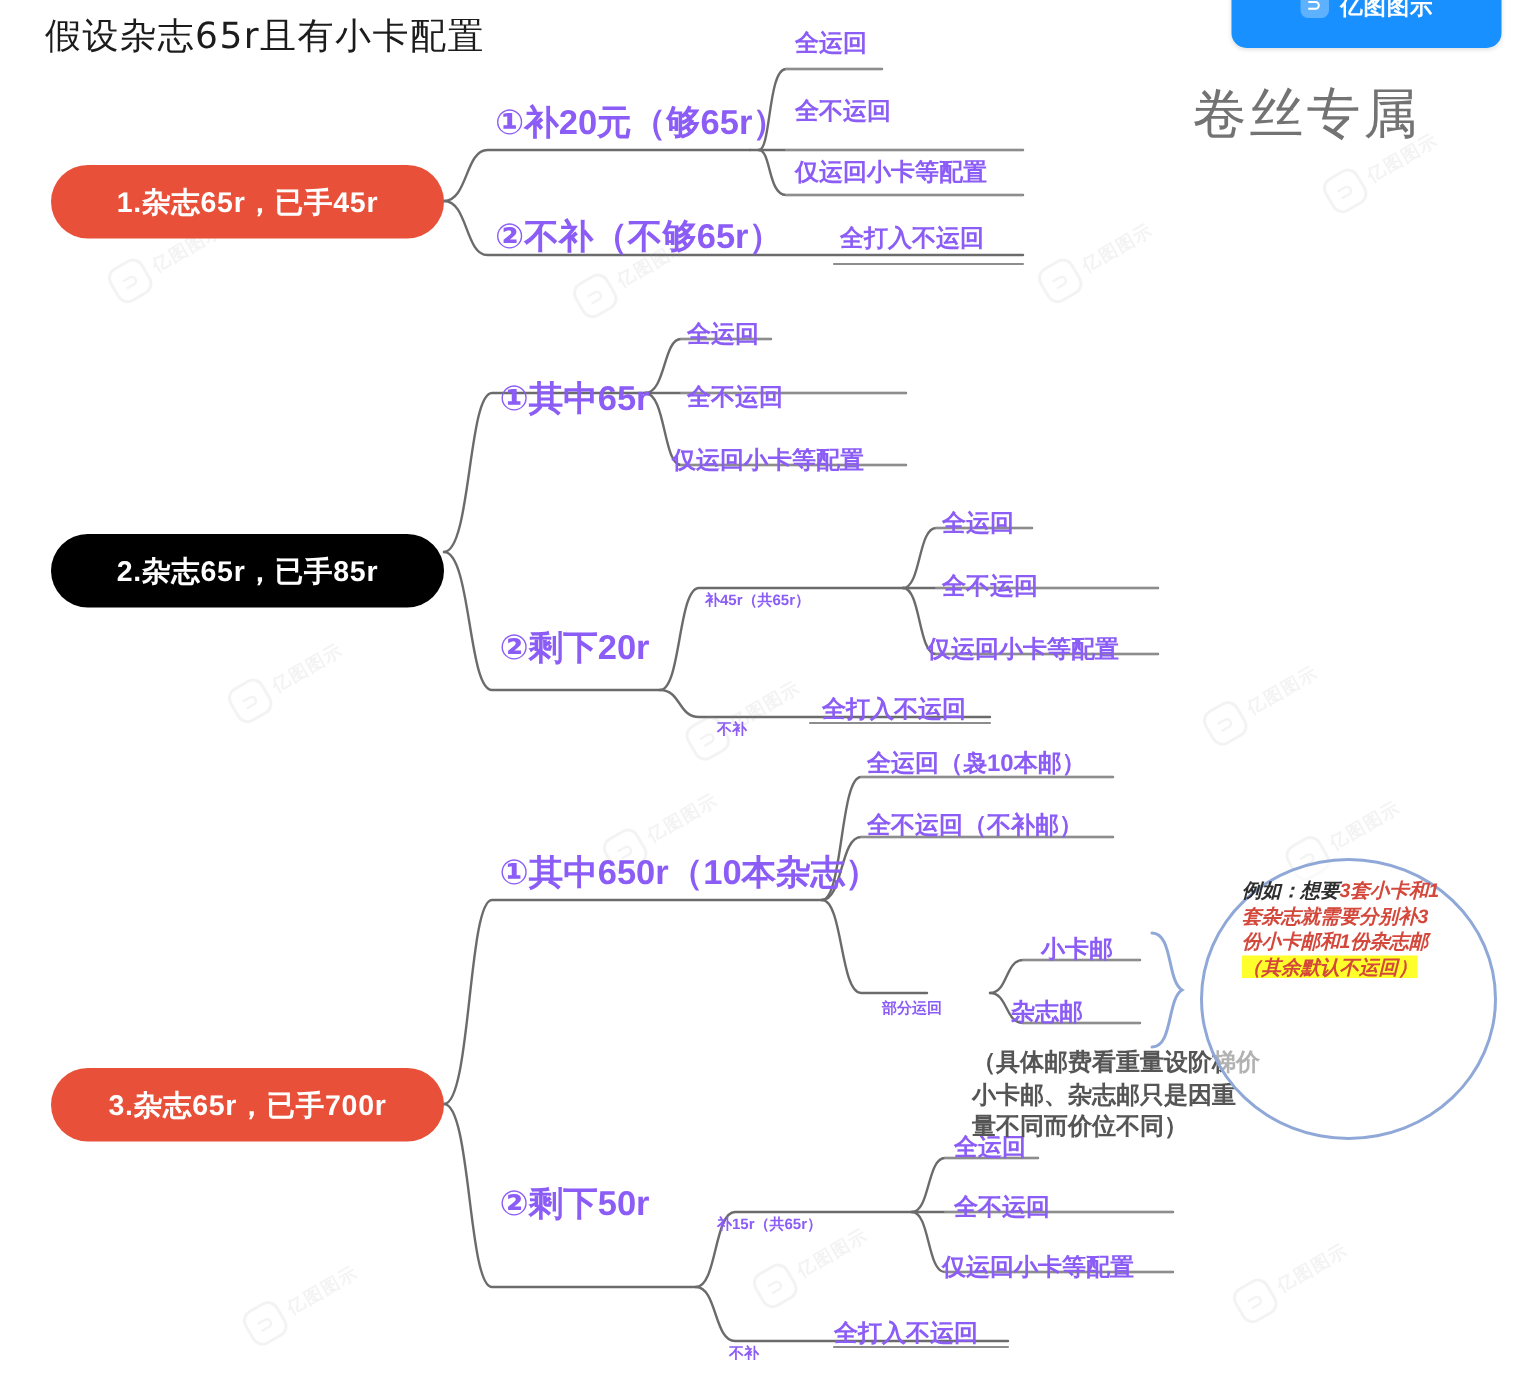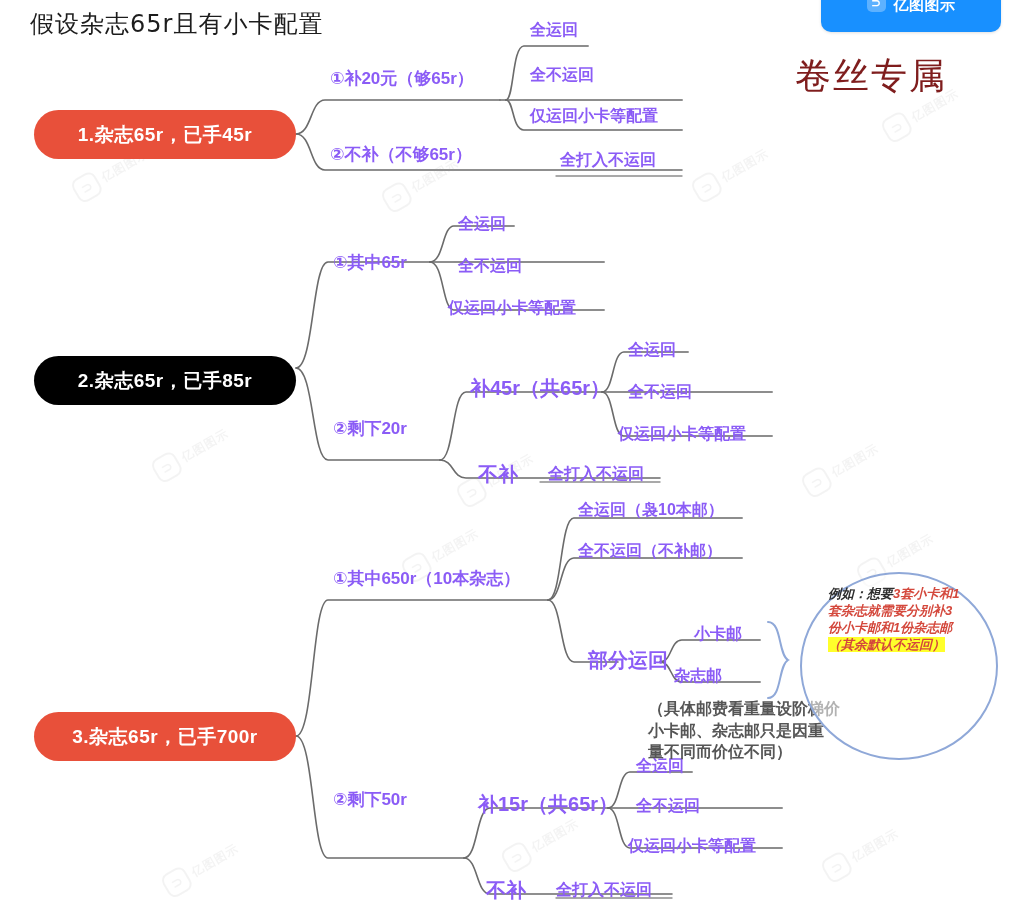--- a/index.html
+++ b/index.html
@@ -62,21 +62,21 @@
 
   
   #page-title {
     position: absolute; left: 30px; top: 8px;
     font-size: 24px; color: #1c1c1c; letter-spacing: 1px;
     font-family: "DejaVu Sans", "Liberation Sans", sans-serif;
     z-index: 5; white-space: nowrap;
   }
   #corner-title {
     position: absolute; left: 795px; top: 52px;
-    font-size: 36px; color: #7f1d1d; letter-spacing: 2px;
+    font-size: 36px; color: #737373; letter-spacing: 2px;
     font-family: "DejaVu Sans", "Liberation Sans", sans-serif;
     z-index: 5; white-space: nowrap;
   }
 
   
   .root-pill {
     position: absolute; z-index: 5;
     height: 49px; width: 262px;
     border-radius: 26px;
     display: flex; align-items: center; justify-content: center;
@@ -87,22 +87,22 @@
   .root-pill.blue { background: #000000; margin-top: 12px; }
 
   
   .node {
     position: absolute; z-index: 4;
     white-space: nowrap;
     color: #8b5cf6;
     font-weight: bold;
     line-height: 1;
   }
-  .node.lvl1 { font-size: 17px; }
-  .node.lvl2 { font-size: 20px; }
+  .node.lvl1 { font-size: 23px; }
+  .node.lvl2 { font-size: 10px; margin-top: 18px; }
   .node.leaf { font-size: 16px; }
   .node.small-note {
     font-size: 16px; font-weight: bold; color: #555;
     line-height: 1.35; white-space: pre-line;
   }
 
   
   #callout {
     position: absolute; left: 800px; top: 572px;
     width: 198px; height: 188px;

